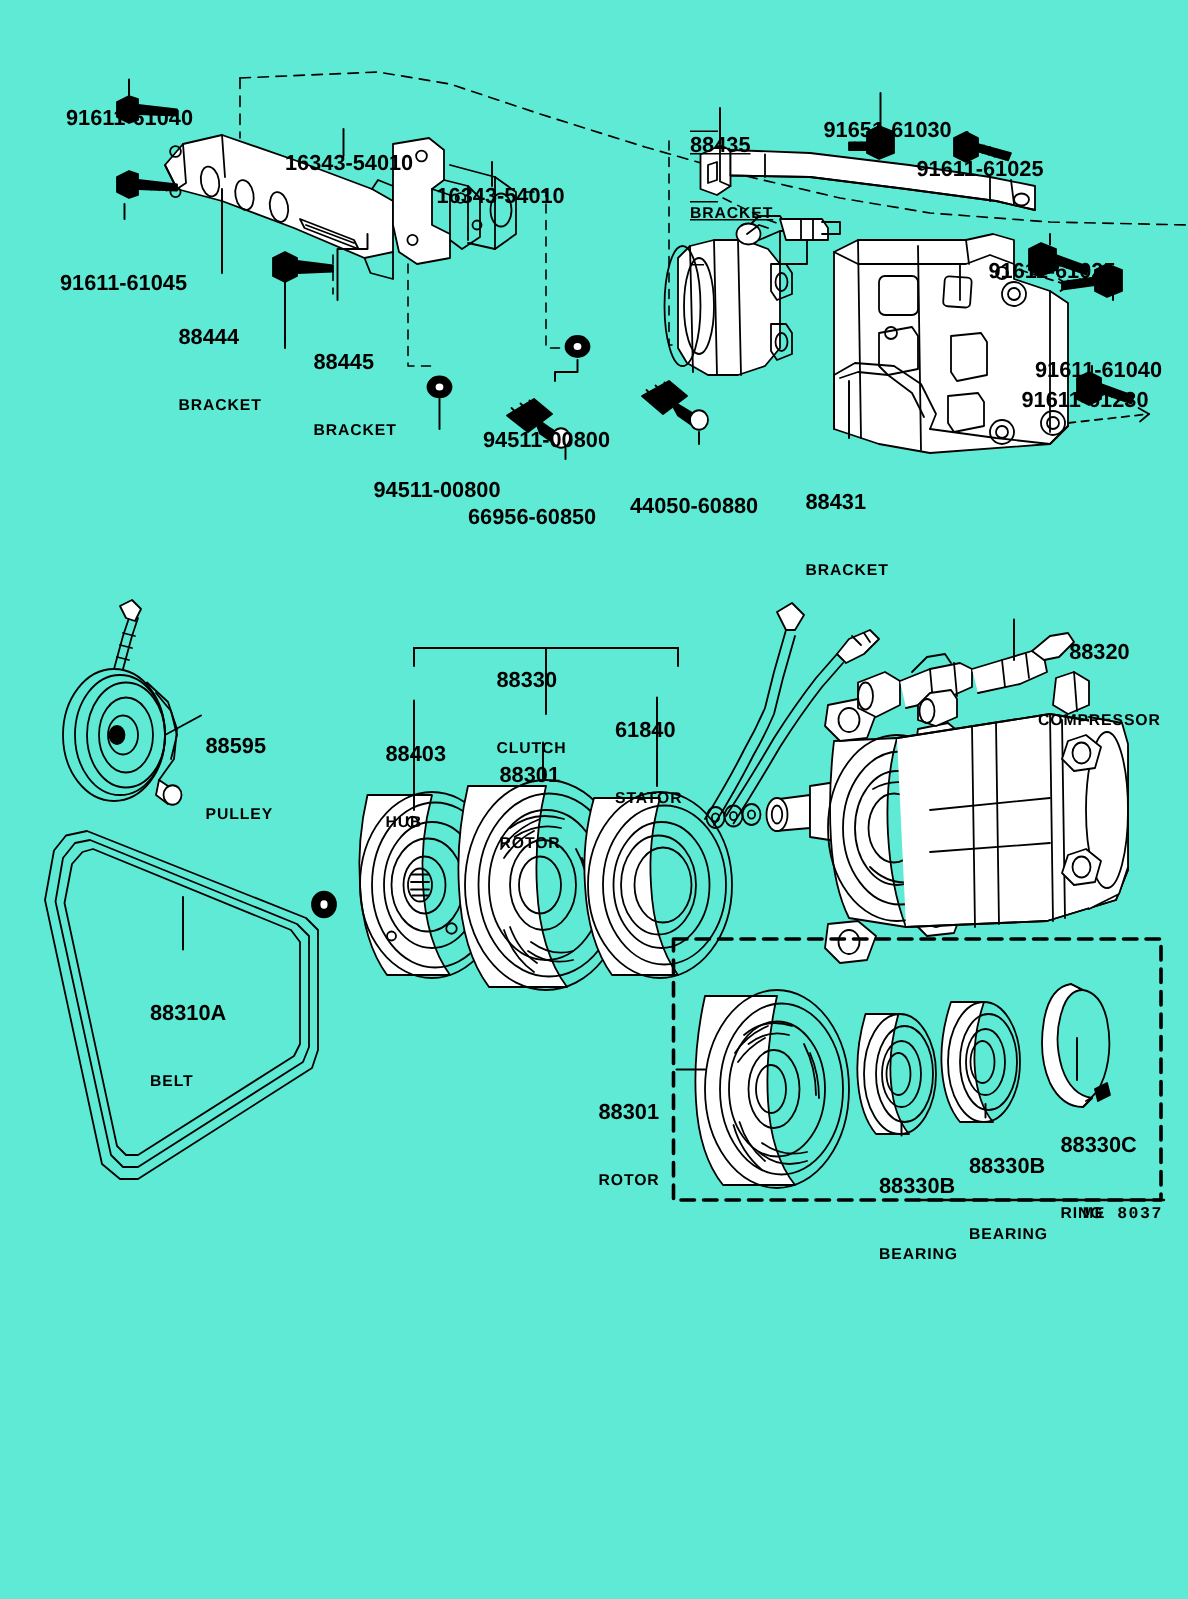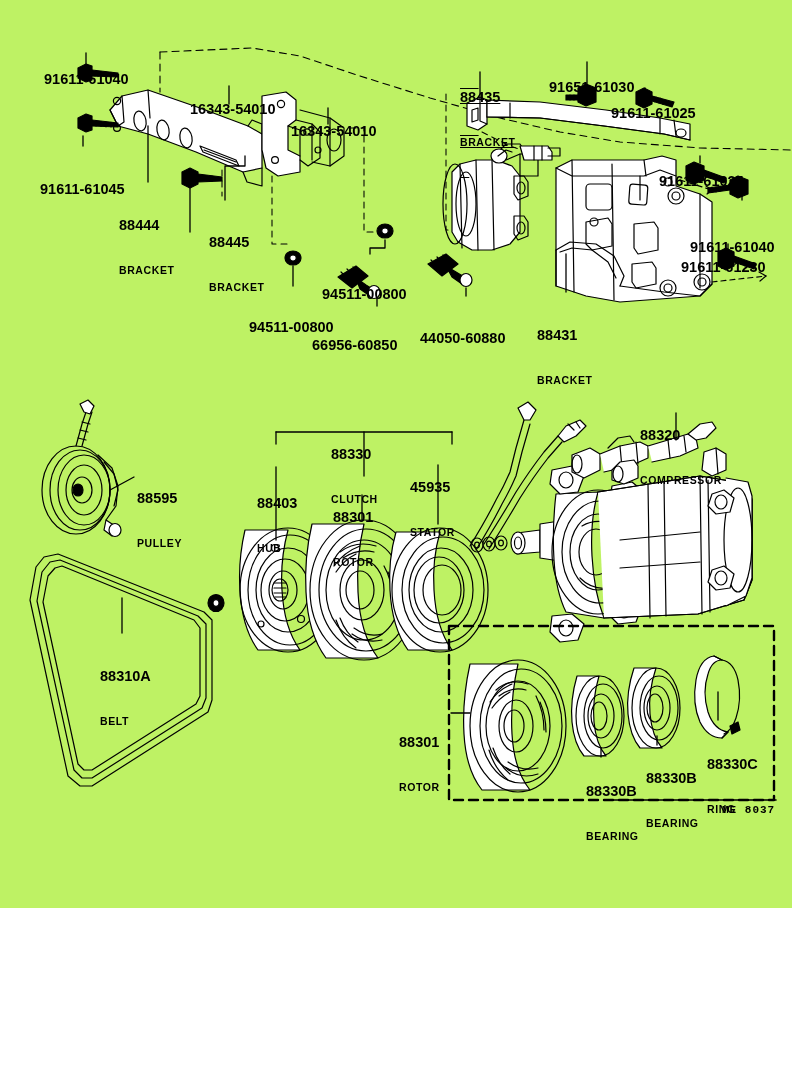--- a/index.html
+++ b/index.html
@@ -8,22 +8,22 @@
     padding: 0;
     background: #ffffff;
   }
   body {
     font-family: "Liberation Sans", sans-serif;
     color: #000000;
   }
   #page {
     position: relative;
     width: 792px;
-    height: 908px;
-    background: #bef264;
+    height: 1066px;
+    background: #5eead4;
     overflow: hidden;
   }
   #diagram-svg {
     position: absolute;
     left: 0;
     top: 0;
     width: 792px;
     height: 1066px;
   }
   .lbl {
@@ -552,24 +552,24 @@
   </div>
   <div class="lbl" style="left:257px; top:464px;">
     <span class="num">88403</span>
     <span class="sub">HUB</span>
   </div>
   <div class="lbl" style="left:333px; top:478px;">
     <span class="num">88301</span>
     <span class="sub">ROTOR</span>
   </div>
   <div class="lbl" style="left:410px; top:448px;">
-    <span class="num">45935</span>
+    <span class="num">61840</span>
     <span class="sub">STATOR</span>
   </div>
-  <div class="lbl" style="left:640px; top:396px;">
+  <div class="lbl" style="left:692px; top:396px;text-align:center;">
     <span class="num">88320</span>
     <span class="sub">COMPRESSOR</span>
   </div>
 
   <div class="lbl" style="left:399px; top:703px;">
     <span class="num">88301</span>
     <span class="sub">ROTOR</span>
   </div>
   <div class="lbl" style="left:586px; top:752px;">
     <span class="num">88330B</span>

